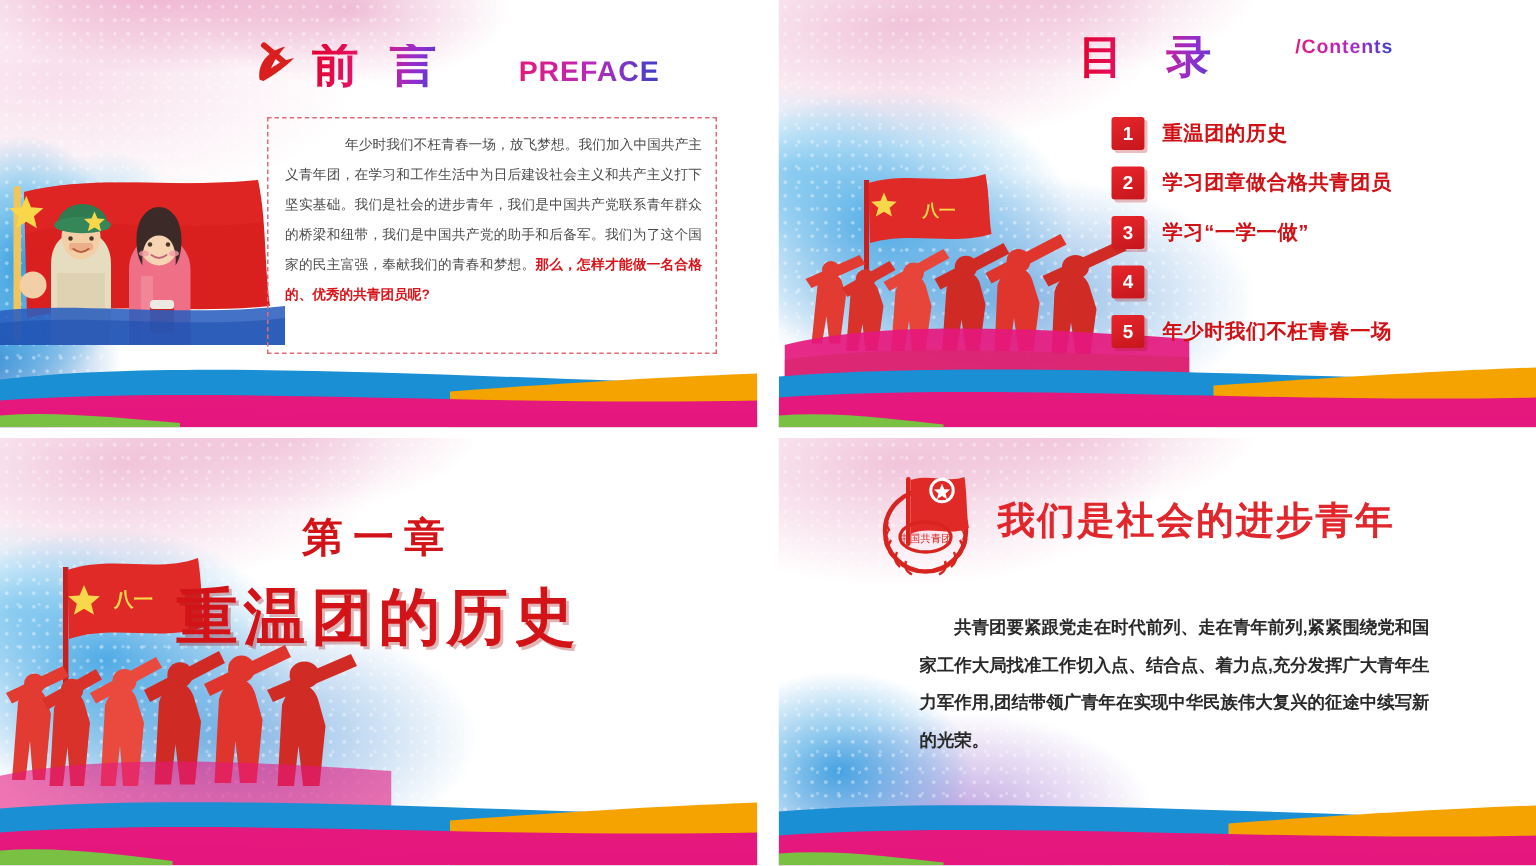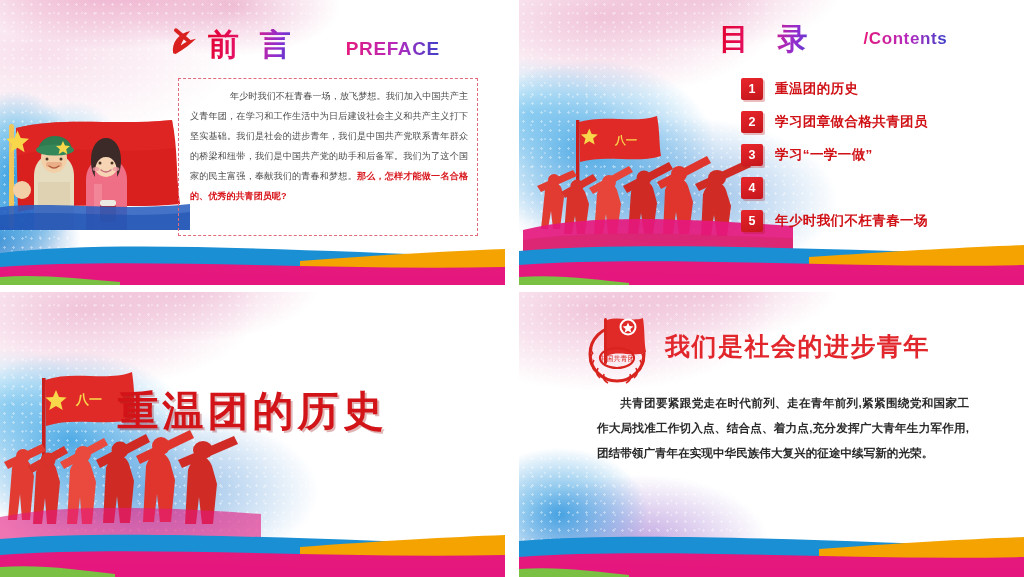--- a/index.html
+++ b/index.html
@@ -68,23 +68,23 @@
     -webkit-background-clip:text;background-clip:text;color:transparent;margin-left:44px;
   }
   .dashbox{
     position:absolute;left:178px;top:78px;width:300px;height:158px;
     border:1px dashed #e06a7a;box-sizing:border-box;
   }
   .s1-body{position:absolute;left:190px;top:86px;width:278px;color:#4b4b4b;font-size:9.1px;line-height:20px;text-align:justify;}
   .s1-body .hl{color:#d8161c;font-weight:700;}
 
   
-  .s2-head{position:absolute;left:200px;top:24px;display:flex;align-items:center;gap:3px;}
+  .s2-head{position:absolute;left:200px;top:24px;display:flex;align-items:flex-start;gap:3px;}
   .s2-head .cn-title{font-size:30px;letter-spacing:9px;}
-  .s2-head .en-title{font-size:17px;}
+  .s2-head .en-title{font-size:13px;}
   .toc{position:absolute;left:222px;top:76px;width:260px;}
   .toc-row{display:flex;align-items:center;height:25px;margin-bottom:8px;}
   .toc-num{
     width:22px;height:22px;flex:0 0 auto;border-radius:2px;
     background:linear-gradient(160deg,#e8262b 0%,#c4161c 100%);
     color:#fff;font-size:12.5px;font-weight:700;display:flex;align-items:center;justify-content:center;
     box-shadow:2px 2px 0 rgba(180,20,24,.28);
   }
   .toc-txt{margin-left:12px;color:#d01116;font-size:13.5px;font-weight:700;letter-spacing:.4px;white-space:nowrap;}
   .s2-crowd{position:absolute;left:4px;top:108px;width:270px;height:150px;}
@@ -96,21 +96,21 @@
     position:absolute;left:0;right:0;top:92px;text-align:center;
     color:#d21318;font-size:41px;font-weight:700;letter-spacing:4px;
     text-shadow:2px 2px 0 rgba(150,10,14,.30);
   }
   .s3-sub{position:absolute;left:0;right:0;top:158px;text-align:center;color:#5a5a5a;font-size:9.6px;letter-spacing:.8px;}
 
   
   .s4-emblem{position:absolute;left:62px;top:22px;width:72px;height:72px;}
   .s4-title{position:absolute;left:146px;top:38px;color:#e1262c;font-size:25px;font-weight:700;letter-spacing:1.5px;}
   .s4-body{position:absolute;left:78px;top:98px;width:372px;color:#2a2a2a;font-size:11.6px;font-weight:700;line-height:25px;text-align:justify;}
-  .s4-body p{margin:0;}
+  .s4-body p{margin:16px;}
   .s4-cite{position:absolute;left:78px;top:216px;width:372px;text-align:right;color:#2a2a2a;font-size:11.2px;font-weight:700;}
 
   .txt-indent{text-indent:2em;margin-left:40px;}
 </style>
 </head>
 <body>
 
 <div class="deck">
 
   <div class="slide s1">
@@ -296,20 +296,21 @@
         <path d="M140 114 l54-26 4 8 -54 26 Z"></path>
       </g>
       <g fill="#d02b25">
         <path d="M192 128 c5-16 19-18 24-4 l5 18 -4 40 -11 0 -3-27 -3 27 -11 0 Z"></path>
         <ellipse cx="207" cy="108" rx="10" ry="9"></ellipse>
         <path d="M182 118 l56-24 4 8 -56 24 Z"></path>
       </g>
       <path d="M0 176 C70 160,180 166,265 172 L265 200 L0 200 Z" fill="#e5187e" opacity=".6"></path>
     </svg>
 
+    <div class="s3-chapter">第一章</div>
     <div class="s3-main">重温团的历史</div>
 
     <div class="ribbons">
       <svg viewBox="0 0 505 58" preserveAspectRatio="none">
         <path d="M0 20 C120 10,300 20,505 26 L505 58 L0 58 Z" fill="#1b8fd4"></path>
         <path d="M300 28 C380 22,450 18,505 16 L505 58 L300 58 Z" fill="#f5a300"></path>
         <path d="M0 36 C140 26,330 40,505 36 L505 58 L0 58 Z" fill="#e5187e"></path>
         <path d="M0 46 C120 40,260 52,505 48 L505 58 L0 58 Z" fill="#e5187e" opacity=".8"></path>
         <path d="M0 48 C40 45,80 51,115 55 L115 58 L0 58 Z" fill="#7ac143"></path>
       </svg>

